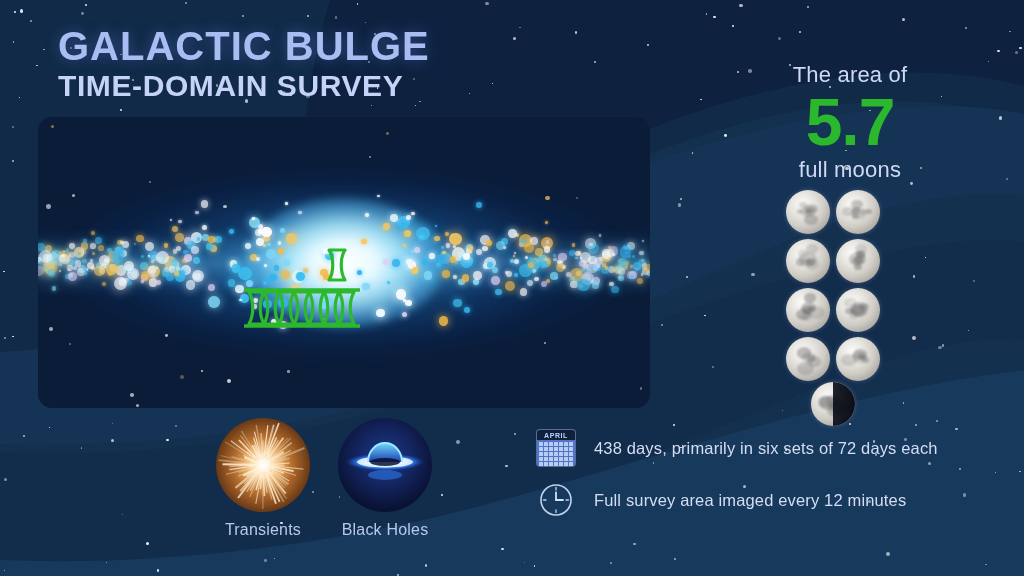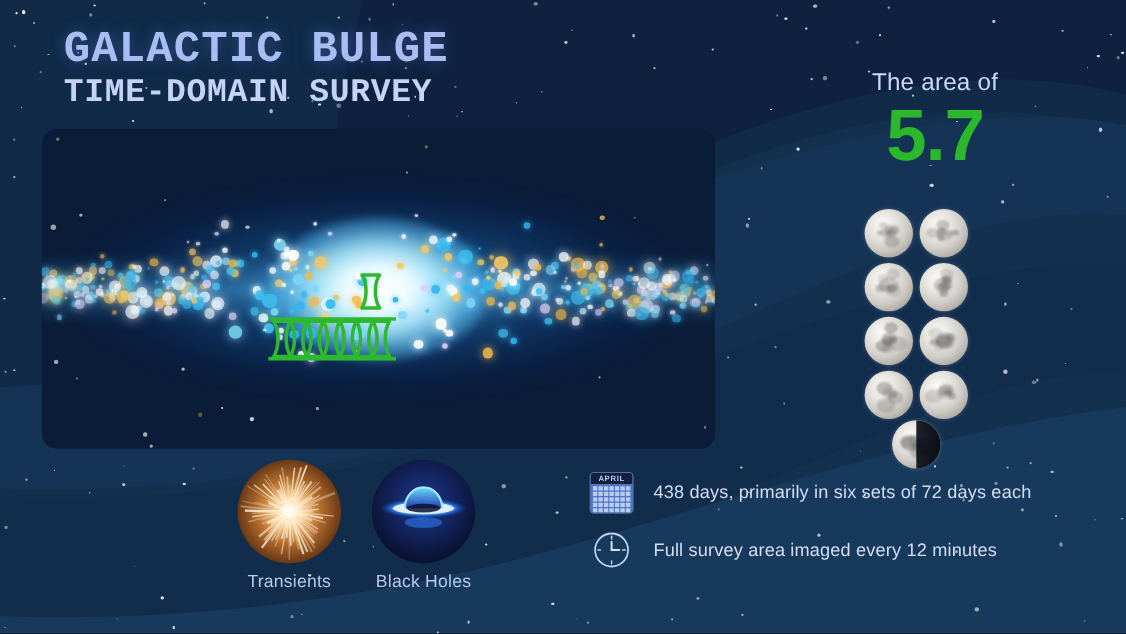--- a/index.html
+++ b/index.html
@@ -13,21 +13,21 @@
 
   
   .bg-base{position:absolute;inset:0;background:#14304f;}
   .wave{position:absolute;pointer-events:none;}
   .wave svg{display:block;}
 
   
   .star{position:absolute;border-radius:50%;background:#ffffff;}
 
   
-  #heading{position:absolute;left:58px;top:26px;font-family:Liberation Mono, monospace;}
+  #heading{position:absolute;left:58px;top:26px;}
   .h-line1{
     font-size:40px;font-weight:bold;letter-spacing:1.0px;
     color:#a9bdf2;line-height:1.02;
     text-shadow:0 0 14px rgba(120,150,255,.35);
   }
   .h-line2{
     font-size:30px;font-weight:bold;letter-spacing:0.6px;
     color:#c4d3f7;line-height:1.12;margin-top:2px;
   }
 
@@ -881,20 +881,21 @@
             </g>
         </g>
       </svg>
     </div>
     <div class="tlabel">Transients</div>
   </div>
 
   <div id="moons-head">
     <div class="moons-top">The area of</div>
     <div class="moons-num">5.7</div>
+    <div class="moons-bot">full moons</div>
   </div>
 
   <div id="moon-grid" style="height: 240px;">
       <div class="moon moon-full" style="left: 0px; top: 0px;">
         <div class="mare" style="left: 18.4px; top: 24.2px; width: 14px; height: 11.2px; opacity: 0.58;"></div>
         <div class="mare" style="left: 18.8px; top: 18.7px; width: 6.3px; height: 5px; opacity: 0.73;"></div>
         <div class="mare" style="left: 14.7px; top: 15.5px; width: 14px; height: 11.2px; opacity: 0.5;"></div>
         <div class="mare" style="left: 21.6px; top: 16px; width: 9.2px; height: 7.3px; opacity: 0.39;"></div>
         <div class="mare" style="left: 13.2px; top: 12px; width: 7.5px; height: 6px; opacity: 0.47;"></div>
         <div class="mare" style="left: 11.4px; top: 19.3px; width: 6px; height: 4.8px; opacity: 0.59;"></div>

